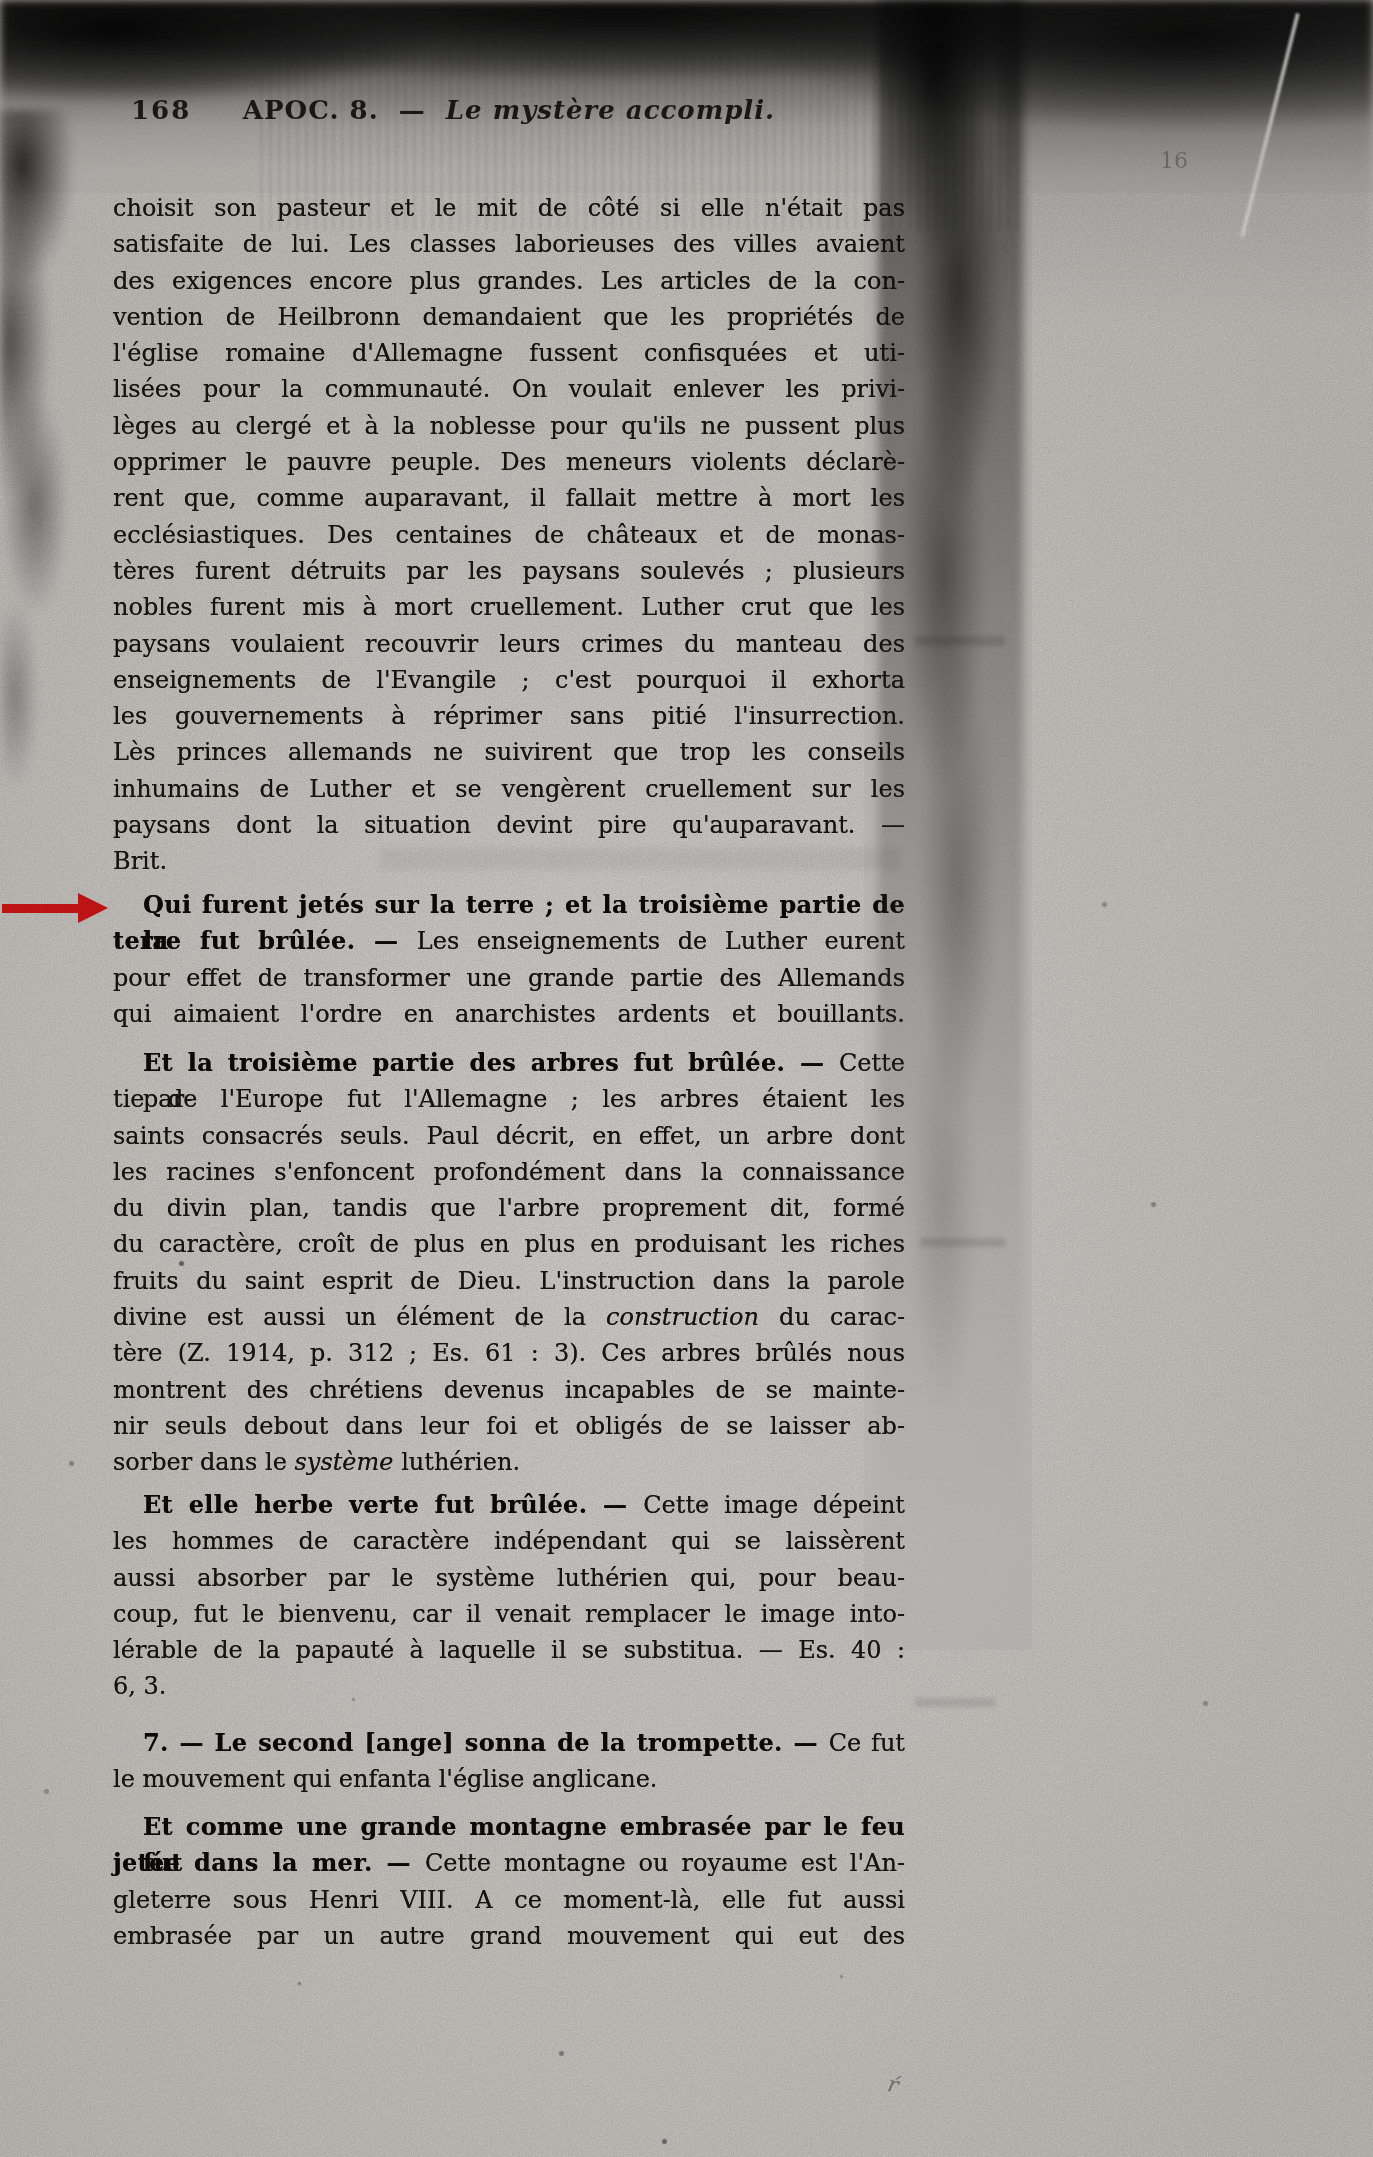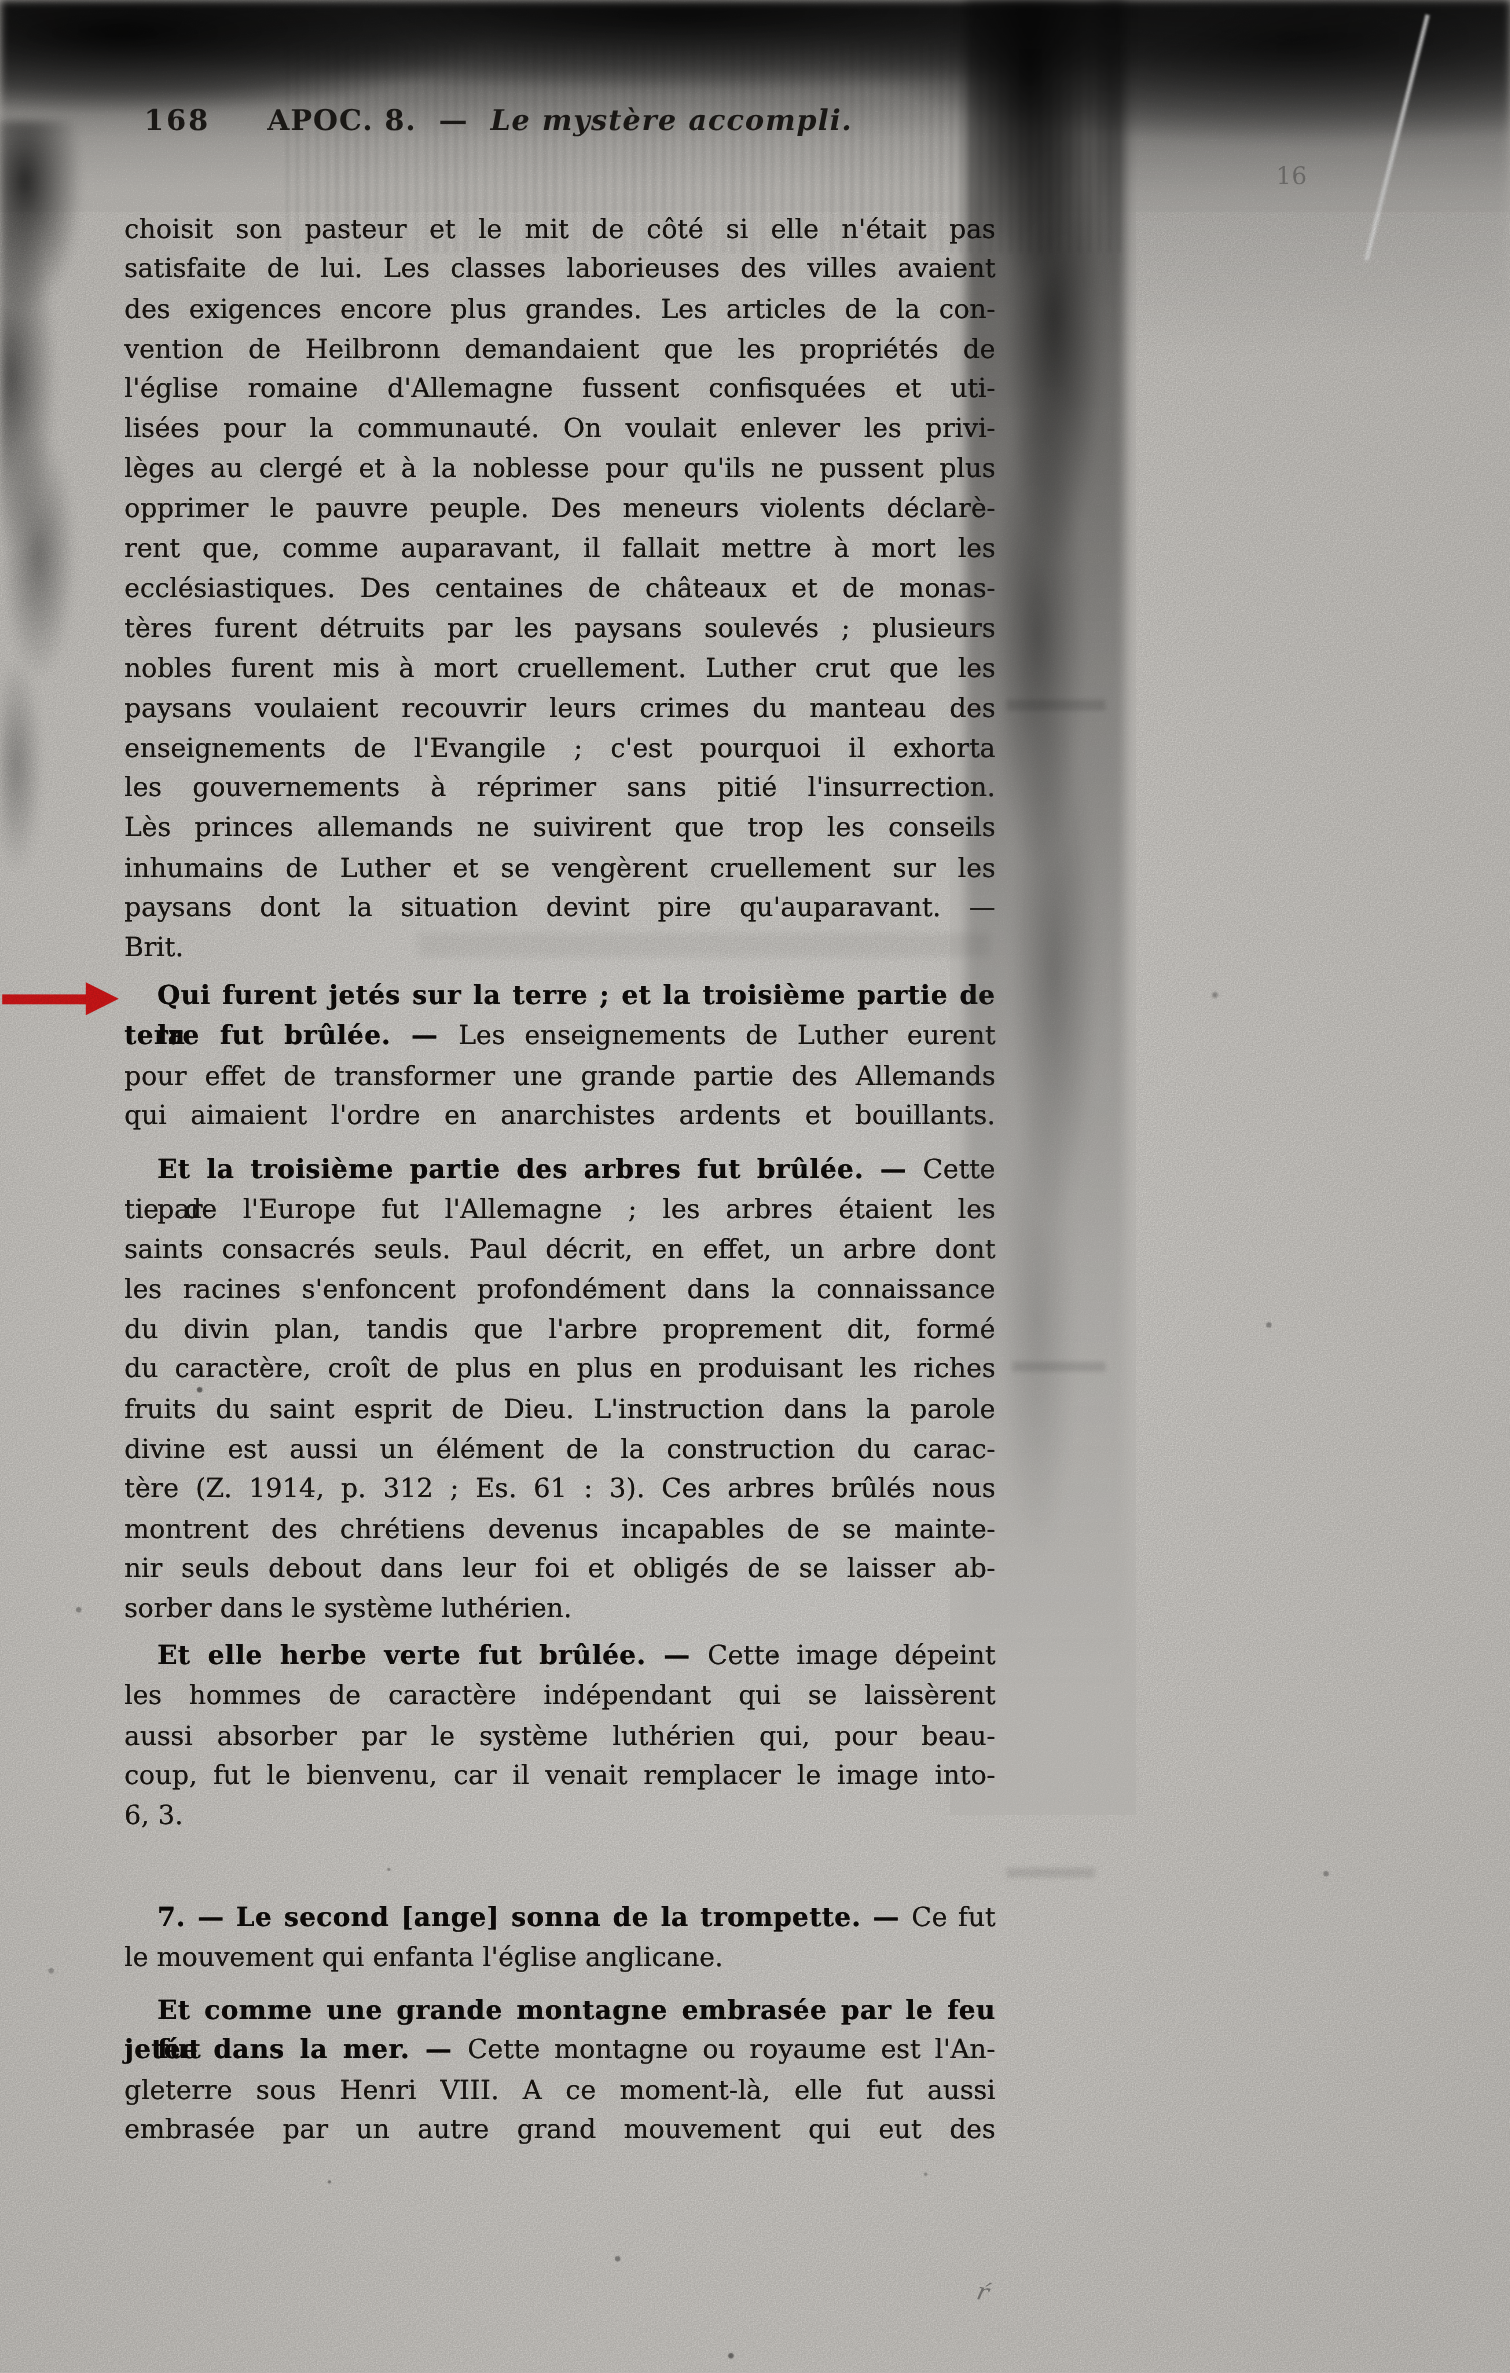--- a/index.html
+++ b/index.html
@@ -24,21 +24,21 @@
   .penmark{position:absolute;left:888px;top:2072px;font-size:22px;font-style:italic;
     color:rgba(60,60,60,.55);transform:rotate(12deg);z-index:5;}
   .para{position:absolute;left:113px;width:792px;font-size:24px;line-height:36.3px;z-index:5;
     text-shadow:0 0 .6px rgba(25,18,12,.75);}
   .p1{top:190px}.p2{top:887px}.p3{top:1045px}.p4{top:1487px}.p5{top:1725px}.p6{top:1809px}
   .ln{height:36.3px;text-align:justify;text-align-last:justify;white-space:normal;}
   .ln.last{text-align-last:left;}
   .ln.ind{padding-left:30px;}
   .sr{font-weight:400;}
   .sb{font-weight:700;color:#0f0c0a;letter-spacing:.3px;}
-  .si{}
+  .si{font-style:italic;}
   
   .arrow{position:absolute;left:2px;top:893px;width:106px;height:30px;z-index:8;}
   .arrow .shaft{position:absolute;left:0;top:11px;width:78px;height:9px;background:#e2181a;}
   .arrow .head{position:absolute;left:76px;top:0;width:0;height:0;
     border-top:15px solid transparent;border-bottom:15px solid transparent;
     border-left:30px solid #e2181a;}
   
   .art{position:absolute;pointer-events:none;}
   .smudge-top{left:0;top:0;width:100%;height:170px;z-index:7;
     background:
@@ -144,20 +144,21 @@
       <div class="ln"><span class="sr">tère (Z. 1914, p. 312 ; Es. 61 : 3). Ces arbres brûlés nous</span></div>
       <div class="ln"><span class="sr">montrent des chrétiens devenus incapables de se mainte-</span></div>
       <div class="ln"><span class="sr">nir seuls debout dans leur foi et obligés de se laisser ab-</span></div>
       <div class="ln last"><span class="sr">sorber dans le </span><span class="si">système</span><span class="sr"> luthérien.</span></div>
     </div>
   <div class="para p4">
       <div class="ln ind"><span class="sb">Et elle herbe verte fut brûlée. — </span><span class="sr">Cette image dépeint</span></div>
       <div class="ln"><span class="sr">les hommes de caractère indépendant qui se laissèrent</span></div>
       <div class="ln"><span class="sr">aussi absorber par le système luthérien qui, pour beau-</span></div>
       <div class="ln"><span class="sr">coup, fut le bienvenu, car il venait remplacer le image into-</span></div>
+      <div class="ln"><span class="sr">lérable de la papauté à laquelle il se substitua. — Es. 40 :</span></div>
       <div class="ln last"><span class="sr">6, 3.</span></div>
     </div>
   <div class="para p5">
       <div class="ln ind"><span class="sb">7. — Le second [ange] sonna de la trompette. — </span><span class="sr">Ce fut</span></div>
       <div class="ln last"><span class="sr">le mouvement qui enfanta l'église anglicane.</span></div>
     </div>
   <div class="para p6">
       <div class="ln ind"><span class="sb">Et comme une grande montagne embrasée par le feu fut</span></div>
       <div class="ln"><span class="sb">jetée dans la mer. — </span><span class="sr">Cette montagne ou royaume est l'An-</span></div>
       <div class="ln"><span class="sr">gleterre sous Henri VIII. A ce moment-là, elle fut aussi</span></div>

